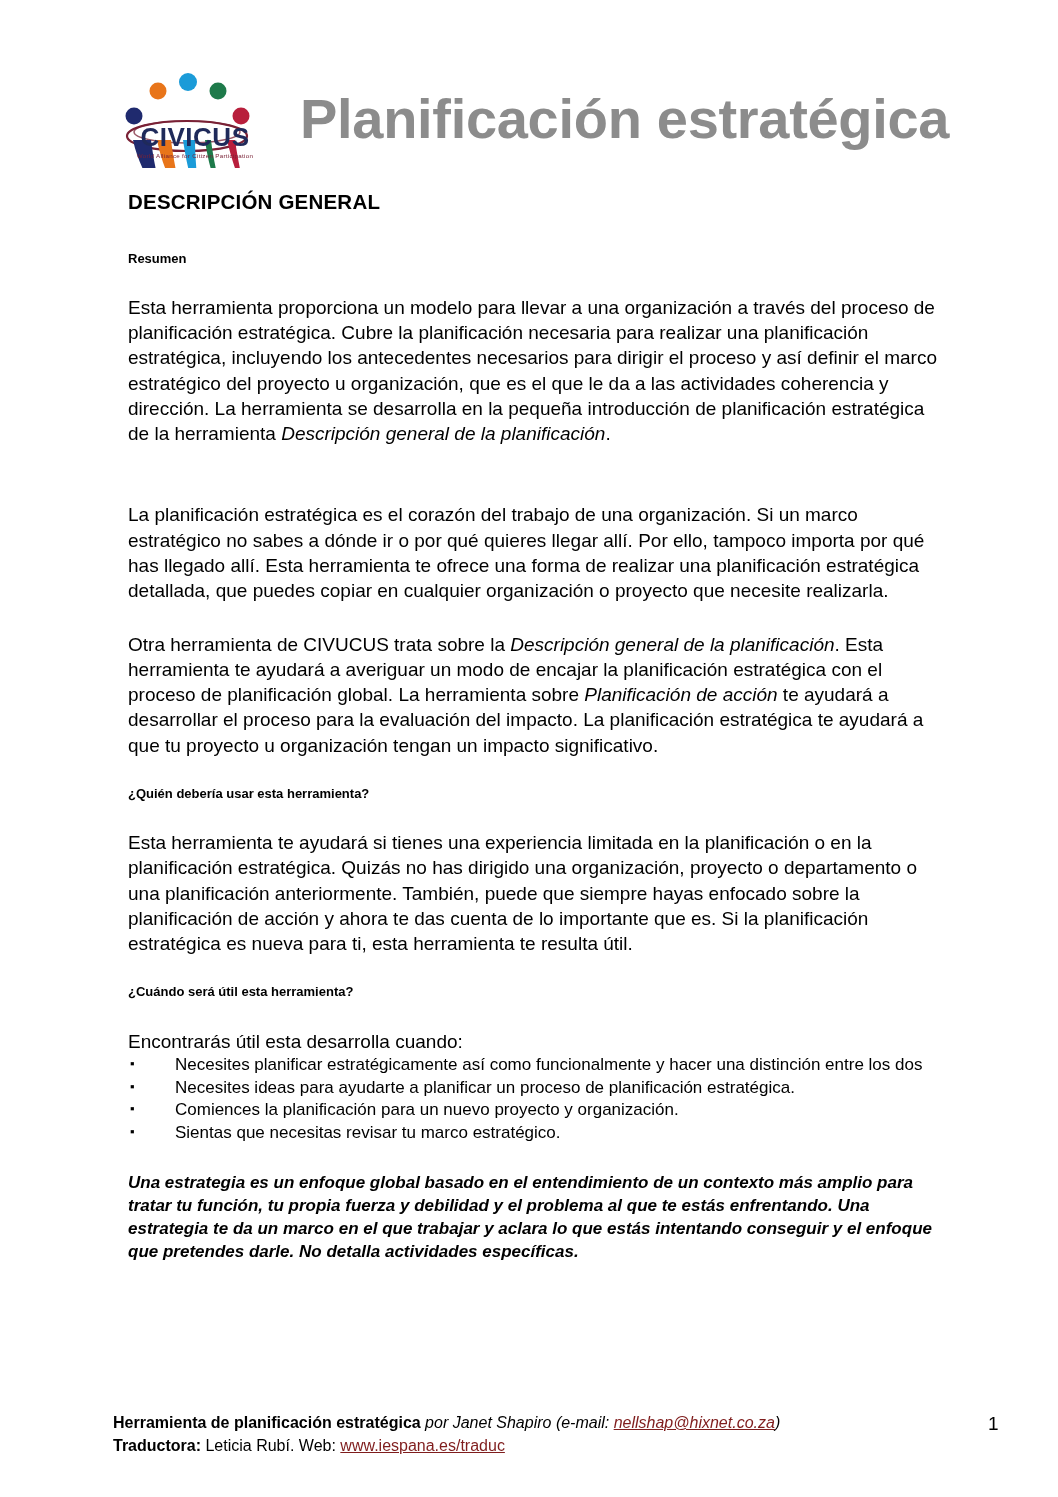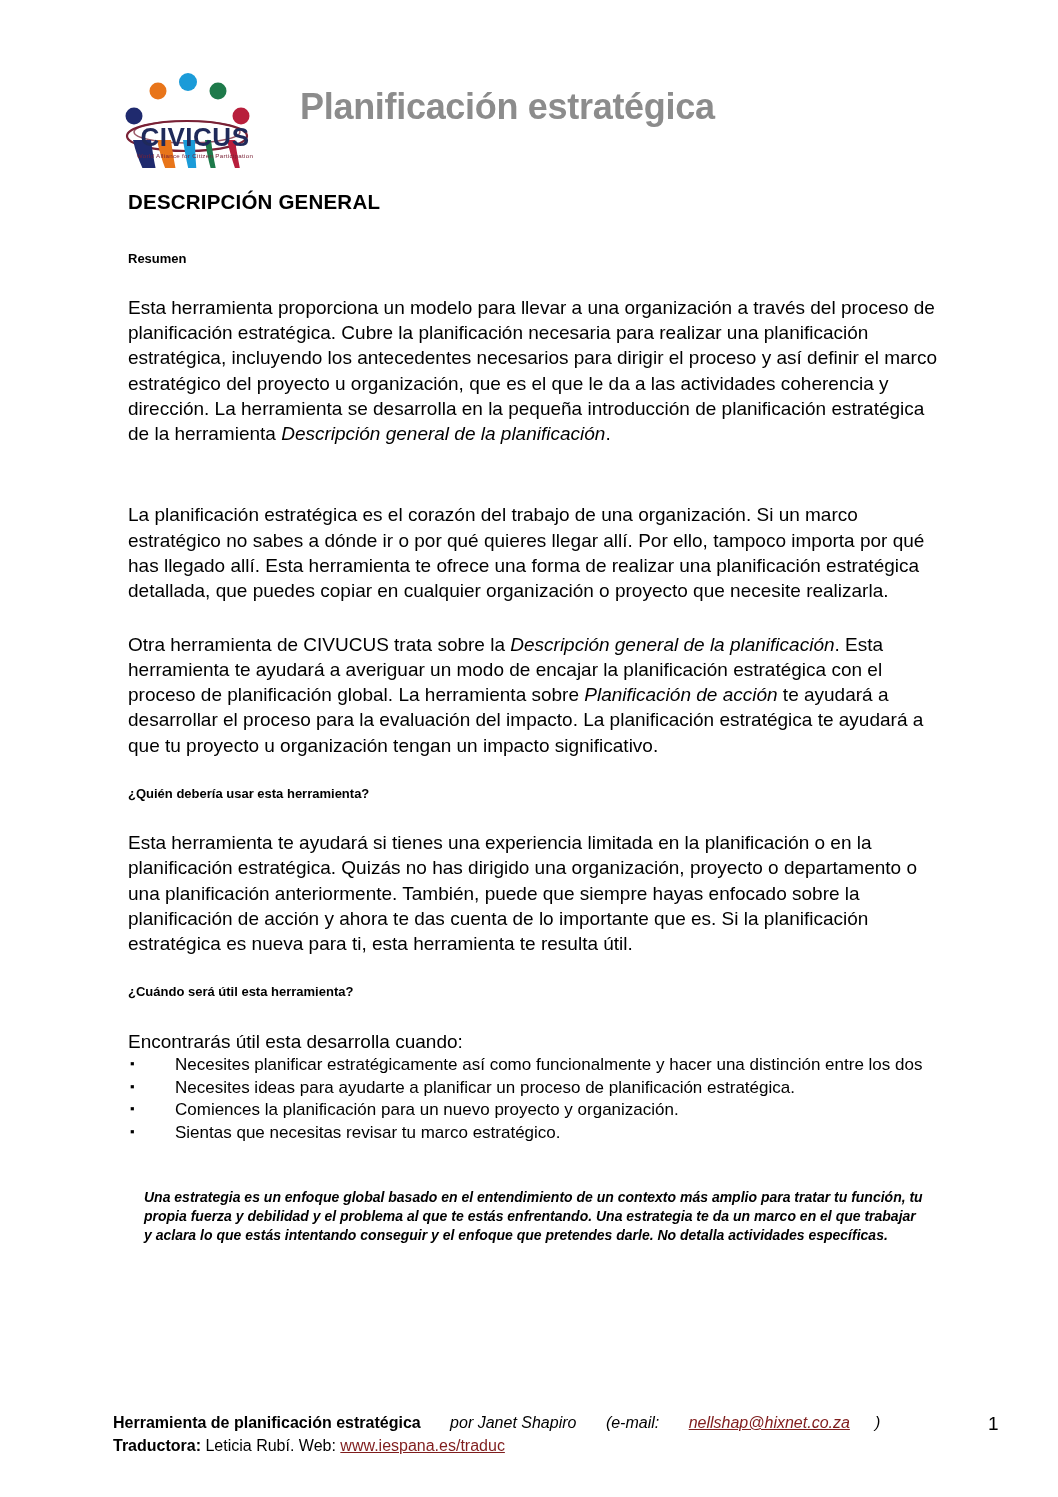--- a/index.html
+++ b/index.html
@@ -33,21 +33,21 @@
     top: 28px;
     width: 148px;
     height: 140px;
   }
   .logo-svg { display: block; }
 
   .doc-title {
     position: absolute;
     left: 300px;
     top: 86px;
-    font-size: 36px;
+    font-size: 56px;
     font-weight: bold;
     color: #8c8c8c;
     letter-spacing: -0.3px;
     white-space: nowrap;
   }
 
   
   .content {
     position: absolute;
     left: 128px;
@@ -108,42 +108,42 @@
   ul.bullets li .bullet-text {
     display: block;
     padding-left: 0;
   }
   ul.bullets li .bullet-text .first-line-indent {
     display: inline;
     padding-left: 47px;
   }
 
   .emphasis-block {
-    font-size: 14px;
+    font-size: 17px;
     line-height: 1.34;
     font-weight: bold;
     font-style: italic;
-    margin: 16px;
+    margin: 0;
     padding: 0;
   }
 
   
   .footer {
     position: absolute;
     left: 113px;
     top: 1412px;
     width: 845px;
   }
   .footer-line {
     font-size: 16px;
     line-height: 1.42;
     white-space: nowrap;
   }
   .footer-line b { font-weight: bold; }
-  .footer-line .it { font-style: italic; margin-left: 25px; }
+  .footer-line .it { font-style: italic; }
   .link {
     color: #7f1d1d;
     text-decoration: underline;
   }
   .link.it { font-style: italic; }
   .page-number {
     position: absolute;
     left: 988px;
     top: 1413px;
     font-size: 19px;

